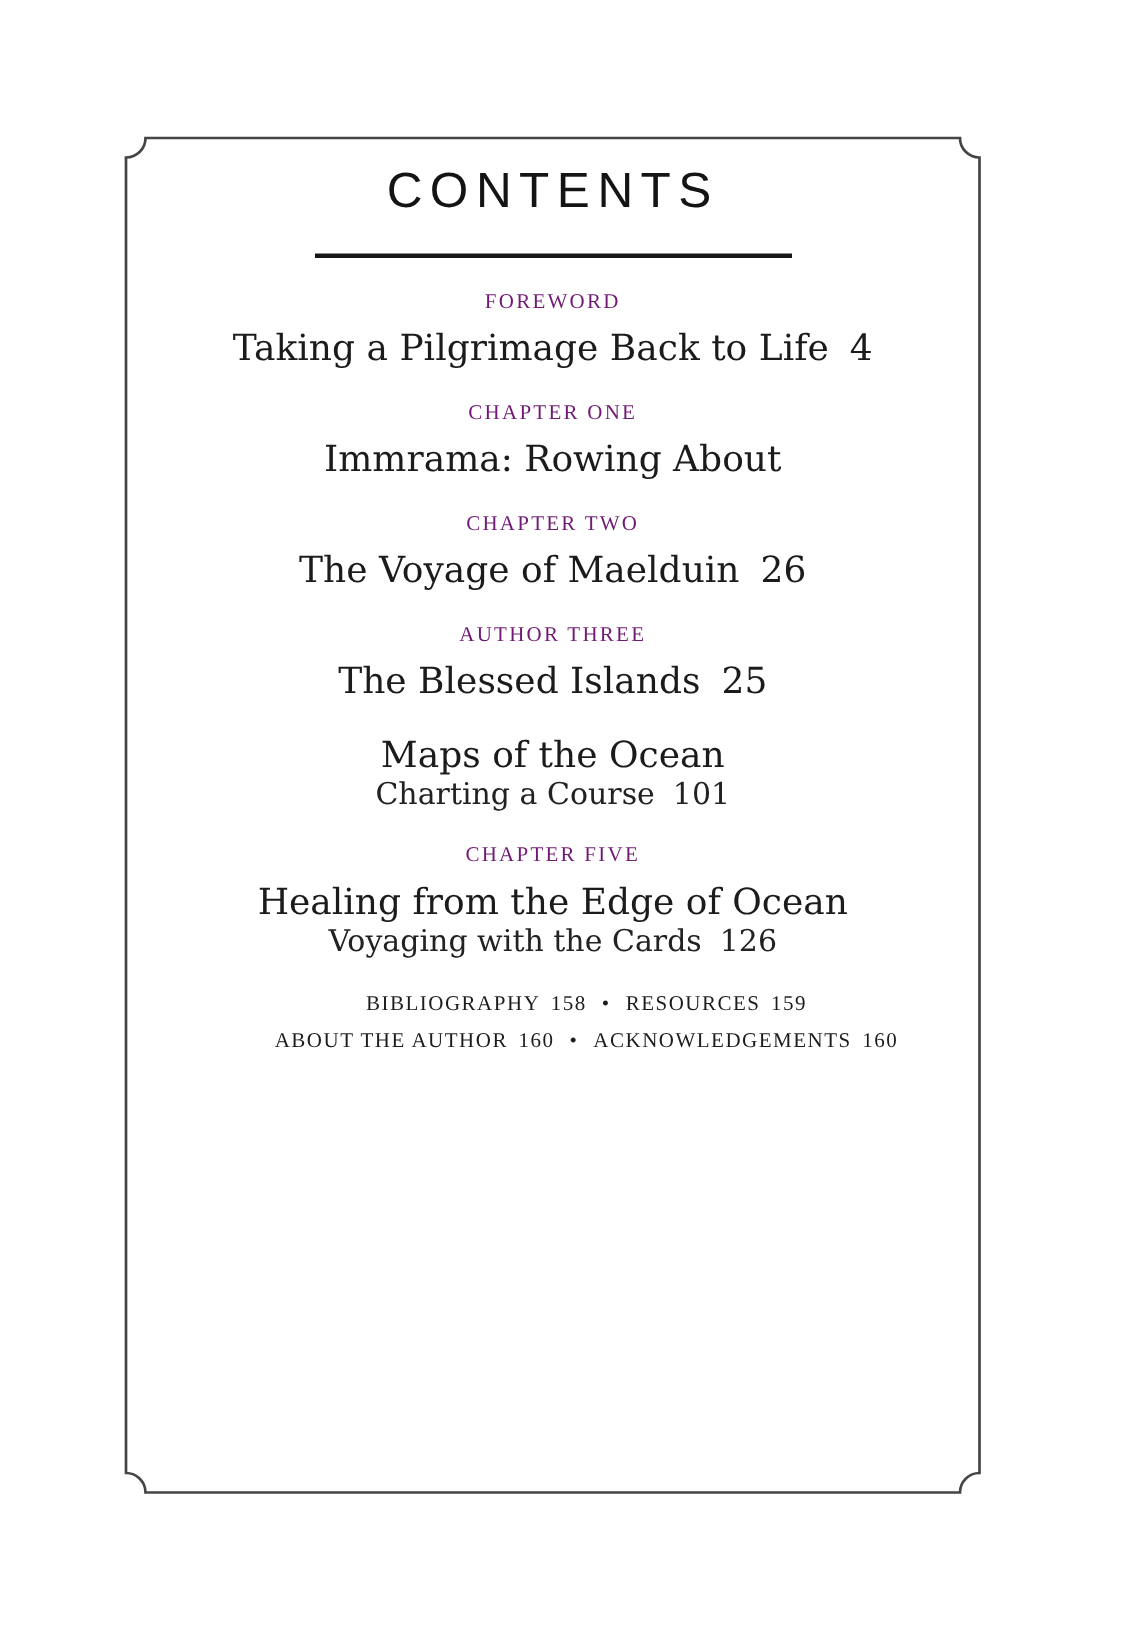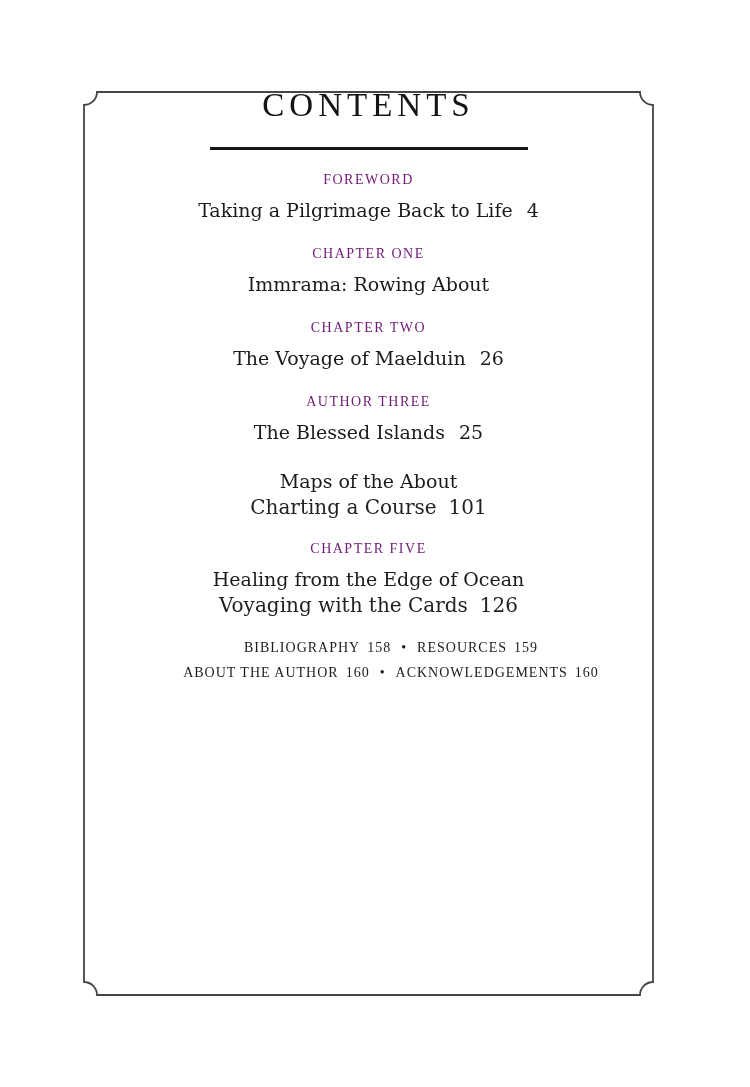--- a/index.html
+++ b/index.html
@@ -15,22 +15,22 @@
   .frame-svg { position: absolute; top: 0; left: 0; display: block; }
   .content {
     position: absolute;
     top: 0;
     left: 0;
     width: 737px; 
     text-align: center;
   }
   .contents-title {
     margin: 0;
-    padding-top: 87px;
-    font-family: Liberation Serif, serif;
+    padding-top: 109px;
+    font-family: Liberation Sans, sans-serif;
     font-weight: 400;
     font-size: 33px;
     line-height: 36px;
     letter-spacing: 5px;
     color: #141414;
   }
   .title-rule {
     width: 318px;
     height: 3px;
     background: #161616;
@@ -39,21 +39,21 @@
   .toc { margin-top: 22px; }
   .section { margin: 0 0 22px 0; }
   .section-label {
     font-family: "Liberation Serif", serif;
     font-size: 14px;
     line-height: 16px;
     letter-spacing: 1.5px;
     color: #701a75;
   }
   .entry-title {
-    font-size: 19px;
+    font-size: 24px;
     line-height: 27px;
     margin-top: 9px;
     color: #1b1b1b;
   }
   .entry-subtitle {
     font-size: 20px;
     line-height: 24px;
     color: #222222;
   }
   .page-num { margin-left: 14px; }
@@ -101,21 +101,21 @@
         <div class="section-label">CHAPTER TWO</div>
         <div class="entry-title"><span>The Voyage of Maelduin</span><span class="page-num">26</span></div>
       </div>
 
       <div class="section">
         <div class="section-label">AUTHOR THREE</div>
         <div class="entry-title"><span>The Blessed Islands</span><span class="page-num">25</span></div>
       </div>
 
       <div class="section">
-        <div class="entry-title"><span>Maps of the About</span></div>
+        <div class="entry-title"><span>Maps of the Ocean</span></div>
         <div class="entry-subtitle"><span>Charting a Course</span><span class="page-num">101</span></div>
       </div>
 
       <div class="section">
         <div class="section-label">CHAPTER FIVE</div>
         <div class="entry-title"><span>Healing from the Edge of Ocean</span></div>
         <div class="entry-subtitle"><span>Voyaging with the Cards</span><span class="page-num">126</span></div>
       </div>
 
 

